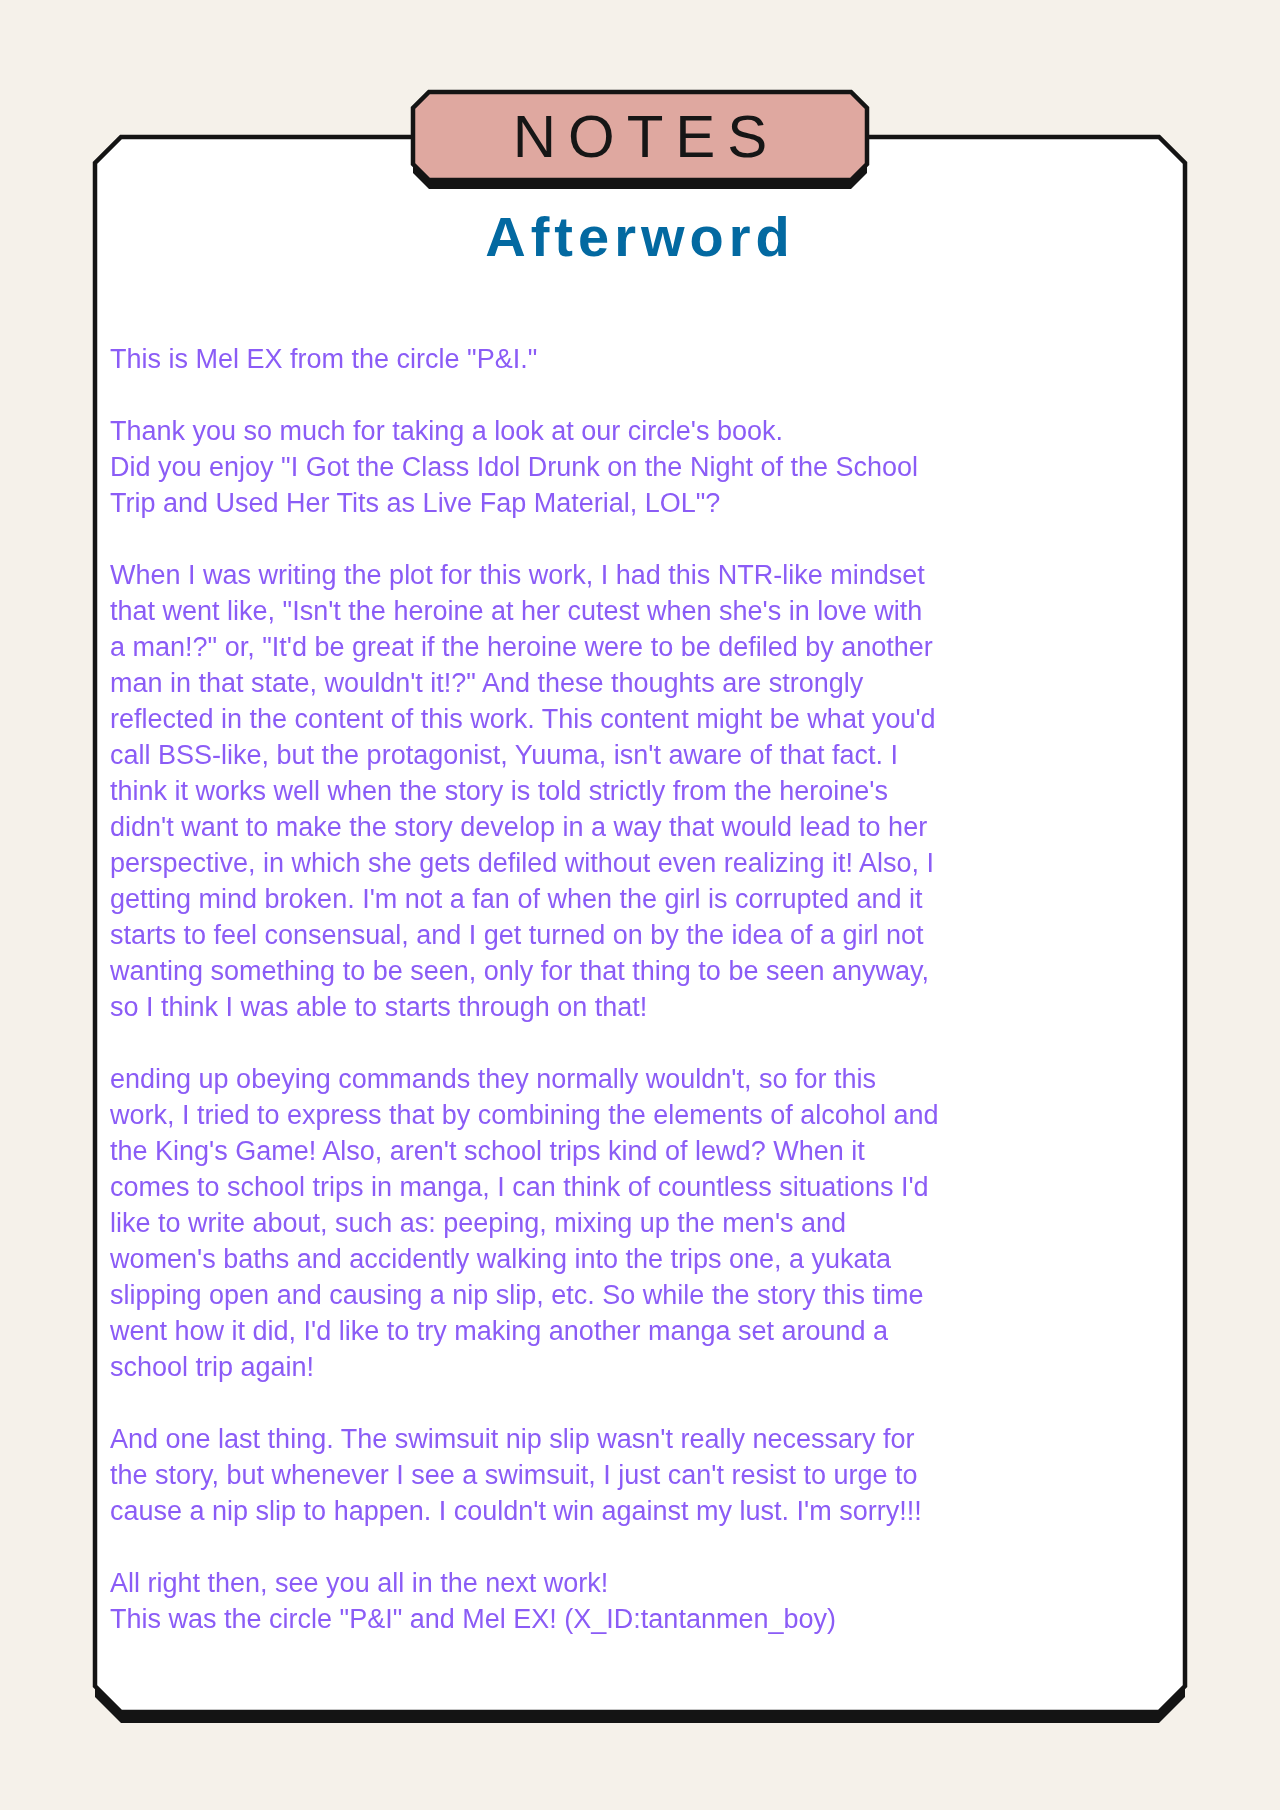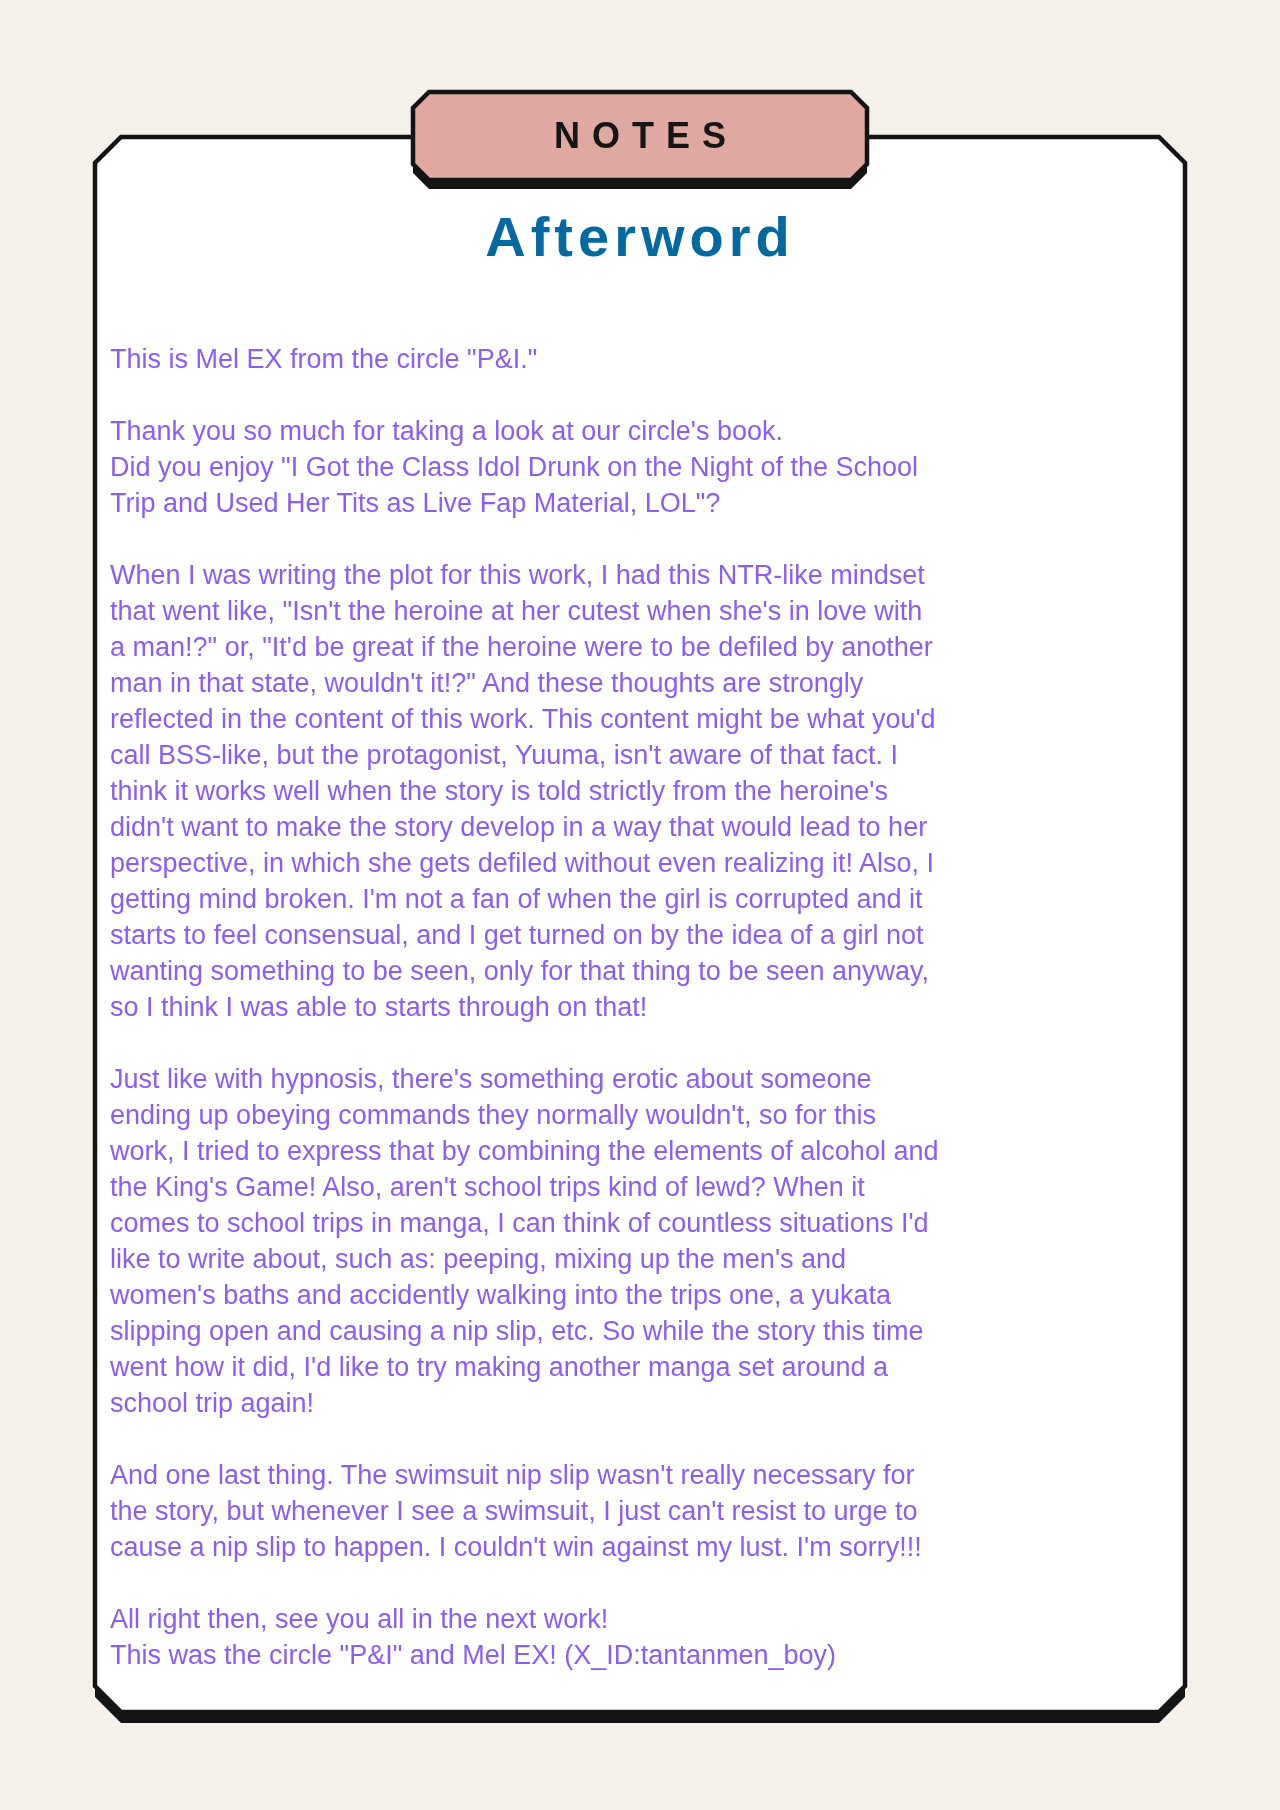--- a/index.html
+++ b/index.html
@@ -8,21 +8,21 @@
     background:#f5f1ea;
     font-family:"Liberation Sans",sans-serif;
     position:relative;
     overflow:hidden;
   }
   .stage{position:absolute;inset:0;width:1280px;height:1810px;}
   svg.frame{position:absolute;left:0;top:0;width:1280px;height:1810px;display:block;}
   .tab-label{
     position:absolute;left:413px;top:92px;width:454px;height:88px;
     display:flex;align-items:center;justify-content:center;
-    font-size:36px;font-weight:700;letter-spacing:12px;padding-left:12px;
+    font-size:60px;font-weight:400;letter-spacing:12px;padding-left:12px;
     box-sizing:border-box;color:#161616;
   }
   .doc-title{
     position:absolute;left:95px;top:194px;width:1090px;height:84px;
     display:flex;align-items:center;justify-content:center;
     font-size:56px;font-weight:700;letter-spacing:5px;color:#0369a1;
   }
   .doc-body{
     position:absolute;left:110px;top:341px;width:1050px;
     color:#1d1d1d;font-size:27px;line-height:36px;
@@ -69,21 +69,20 @@
         <div class="line">call BSS-like, but the protagonist, Yuuma, isn't aware of that fact. I</div>
         <div class="line">think it works well when the story is told strictly from the heroine's</div>
         <div class="line">didn't want to make the story develop in a way that would lead to her</div>
         <div class="line">perspective, in which she gets defiled without even realizing it! Also, I</div>
         <div class="line">getting mind broken. I'm not a fan of when the girl is corrupted and it</div>
         <div class="line">starts to feel consensual, and I get turned on by the idea of a girl not</div>
         <div class="line">wanting something to be seen, only for that thing to be seen anyway,</div>
         <div class="line">so I think I was able to starts through on that!</div>
       </div>
       <div class="para">
-        <div class="line">Just like with hypnosis, there's something erotic about someone</div>
         <div class="line">ending up obeying commands they normally wouldn't, so for this</div>
         <div class="line">work, I tried to express that by combining the elements of alcohol and</div>
         <div class="line">the King's Game! Also, aren't school trips kind of lewd? When it</div>
         <div class="line">comes to school trips in manga, I can think of countless situations I'd</div>
         <div class="line">like to write about, such as: peeping, mixing up the men's and</div>
         <div class="line">women's baths and accidently walking into the trips one, a yukata</div>
         <div class="line">slipping open and causing a nip slip, etc. So while the story this time</div>
         <div class="line">went how it did, I'd like to try making another manga set around a</div>
         <div class="line">school trip again!</div>
       </div>

